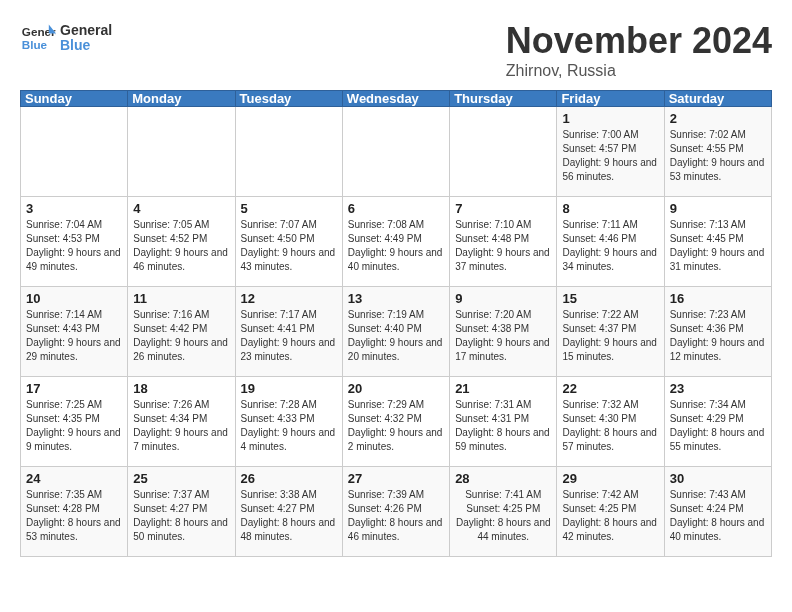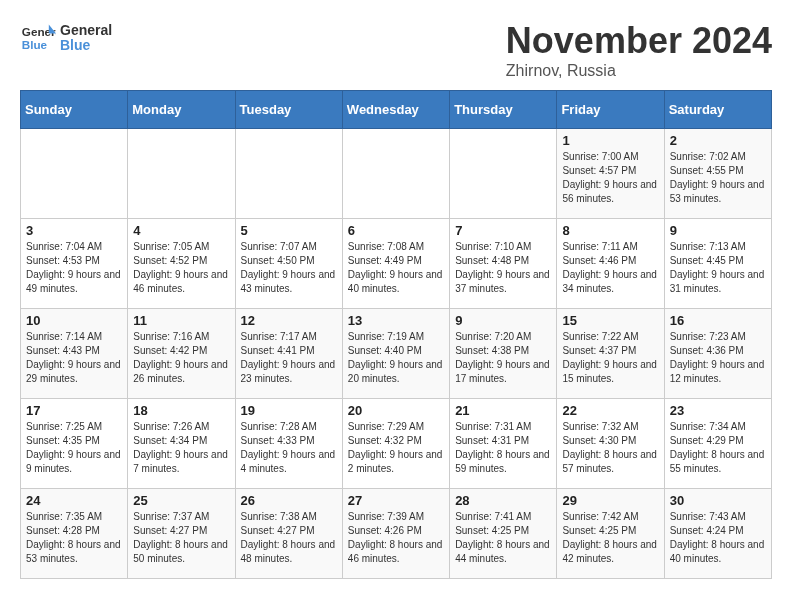--- a/index.html
+++ b/index.html
@@ -40,21 +40,21 @@
     table {
       width: 100%;
       border-collapse: collapse;
       table-layout: fixed;
     }
     thead th {
       background-color: #3a7abf;
       color: #fff;
       font-size: 13px;
       font-weight: bold;
-      padding: 11px 4px;
+      padding: 0 4px;
       text-align: left;
       border: 1px solid #2e6099;
     }
     tbody td {
       vertical-align: top;
       border: 1px solid #ccc;
       padding: 4px 5px;
       font-size: 10.5px;
       color: #333;
       height: 90px;
@@ -273,33 +273,33 @@
 Daylight: 8 hours and 53 minutes.</div>
         </td>
         <td>
           <span class="day-number">25</span>
           <div class="day-info" style="white-space: pre-line;">Sunrise: 7:37 AM
 Sunset: 4:27 PM
 Daylight: 8 hours and 50 minutes.</div>
         </td>
         <td>
           <span class="day-number">26</span>
-          <div class="day-info" style="white-space: pre-line;">Sunrise: 7:38 AM
+          <div class="day-info" style="white-space: pre-line;">Sunrise: 3:38 AM
 Sunset: 4:27 PM
 Daylight: 8 hours and 48 minutes.</div>
         </td>
         <td>
           <span class="day-number">27</span>
           <div class="day-info" style="white-space: pre-line;">Sunrise: 7:39 AM
 Sunset: 4:26 PM
 Daylight: 8 hours and 46 minutes.</div>
         </td>
         <td>
           <span class="day-number">28</span>
-          <div class="day-info" style="white-space: pre-line;">Sunrise: 7:41 AM
+          <div class="day-info" style="white-space: pre-line; text-align: center;">Sunrise: 7:41 AM
 Sunset: 4:25 PM
 Daylight: 8 hours and 44 minutes.</div>
         </td>
         <td>
           <span class="day-number">29</span>
           <div class="day-info" style="white-space: pre-line;">Sunrise: 7:42 AM
 Sunset: 4:25 PM
 Daylight: 8 hours and 42 minutes.</div>
         </td>
         <td>

